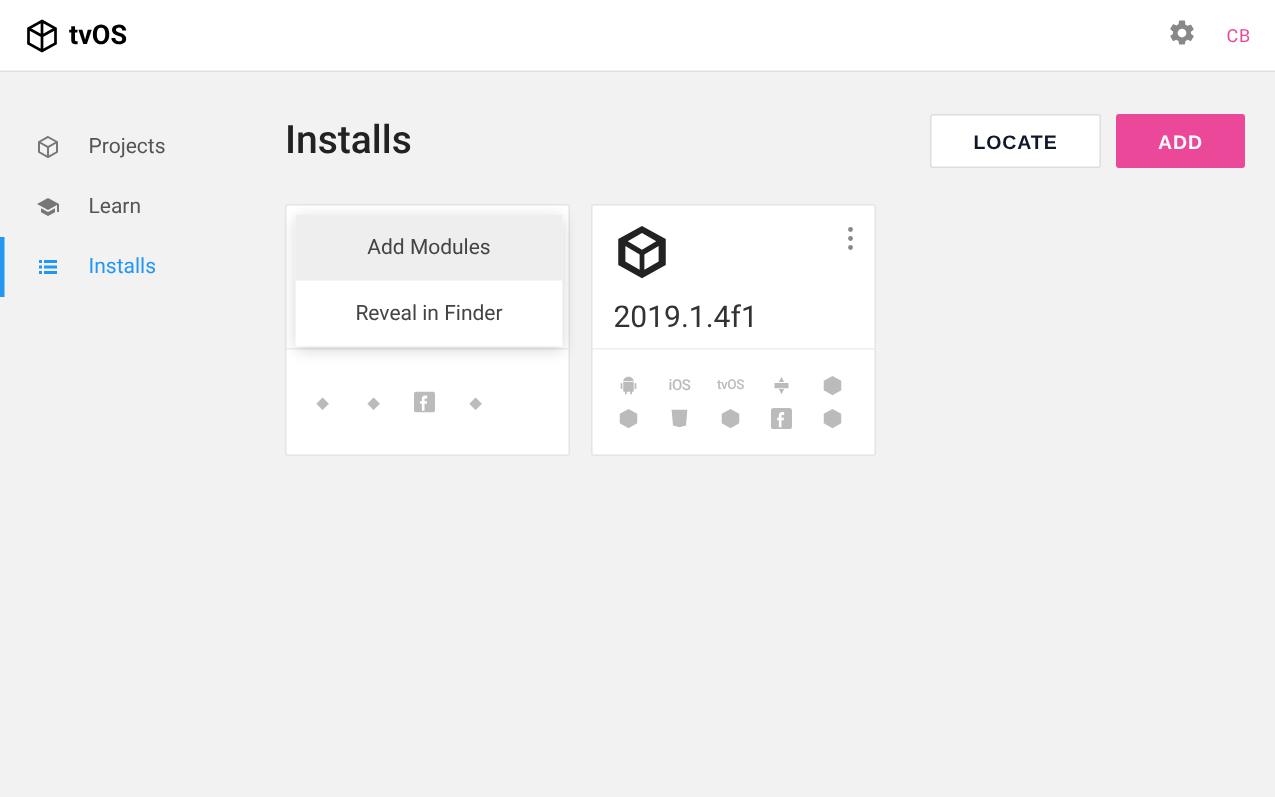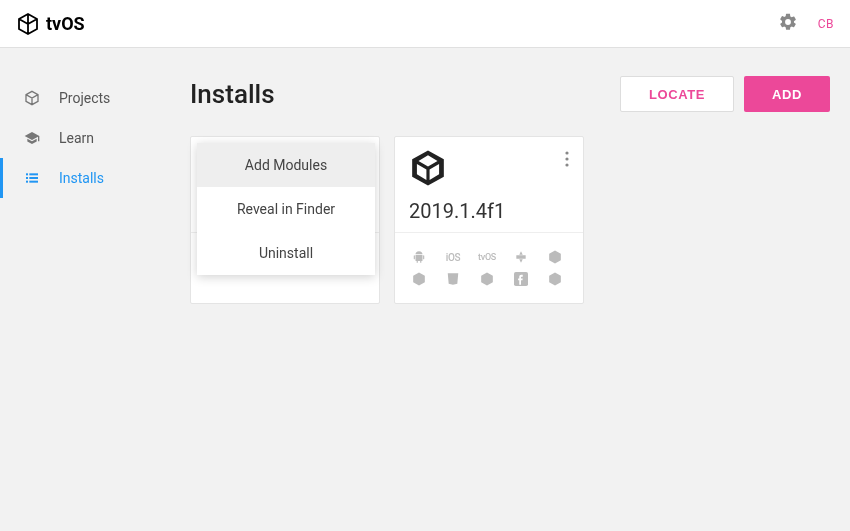--- a/index.html
+++ b/index.html
@@ -89,21 +89,21 @@
     font-weight: 600;
     letter-spacing: 0.6px;
     border-radius: 2px;
     cursor: pointer;
     border: none;
     display: flex;
     align-items: center;
   }
   .btn-outline {
     background: #fff;
-    color: #ec4899;
+    color: #0f172a;
     border: 1px solid #ddd;
   }
   .btn-primary {
     background: #ec4899;
     color: #fff;
   }
   .cards {
     display: flex;
     gap: 14px;
     position: relative;
@@ -261,21 +261,20 @@
                 <rect width="24" height="24" rx="3"></rect>
                 <path d="M15 8h-2c-.5 0-1 .5-1 1v2h3l-.5 3H12v8H9v-8H7v-3h2V8c0-2 1.5-3.5 3.5-3.5H15V8z" fill="#fff"></path>
               </svg>
             </span>
           <span class="platform-icon">◆</span>
         </div>
 
         <div class="context-menu">
           <div class="context-menu-item hover">Add Modules</div>
           <div class="context-menu-item">Reveal in Finder</div>
-          <div class="context-menu-item">Uninstall</div>
         </div>
       </div>
 
       <div class="card">
         <div class="card-top">
           <div class="card-logo">
             <svg width="38" height="38" viewBox="0 0 24 24" fill="#222">
                 <path d="M12 1 L22 6.5 L22 17.5 L12 23 L2 17.5 L2 6.5 Z M12 4 L6 7.5 L12 11 L18 7.5 Z M5 9.5 L5 16 L11 19.5 L11 13 Z M13 13 L13 19.5 L19 16 L19 9.5 Z"></path>
               </svg>
           </div>

